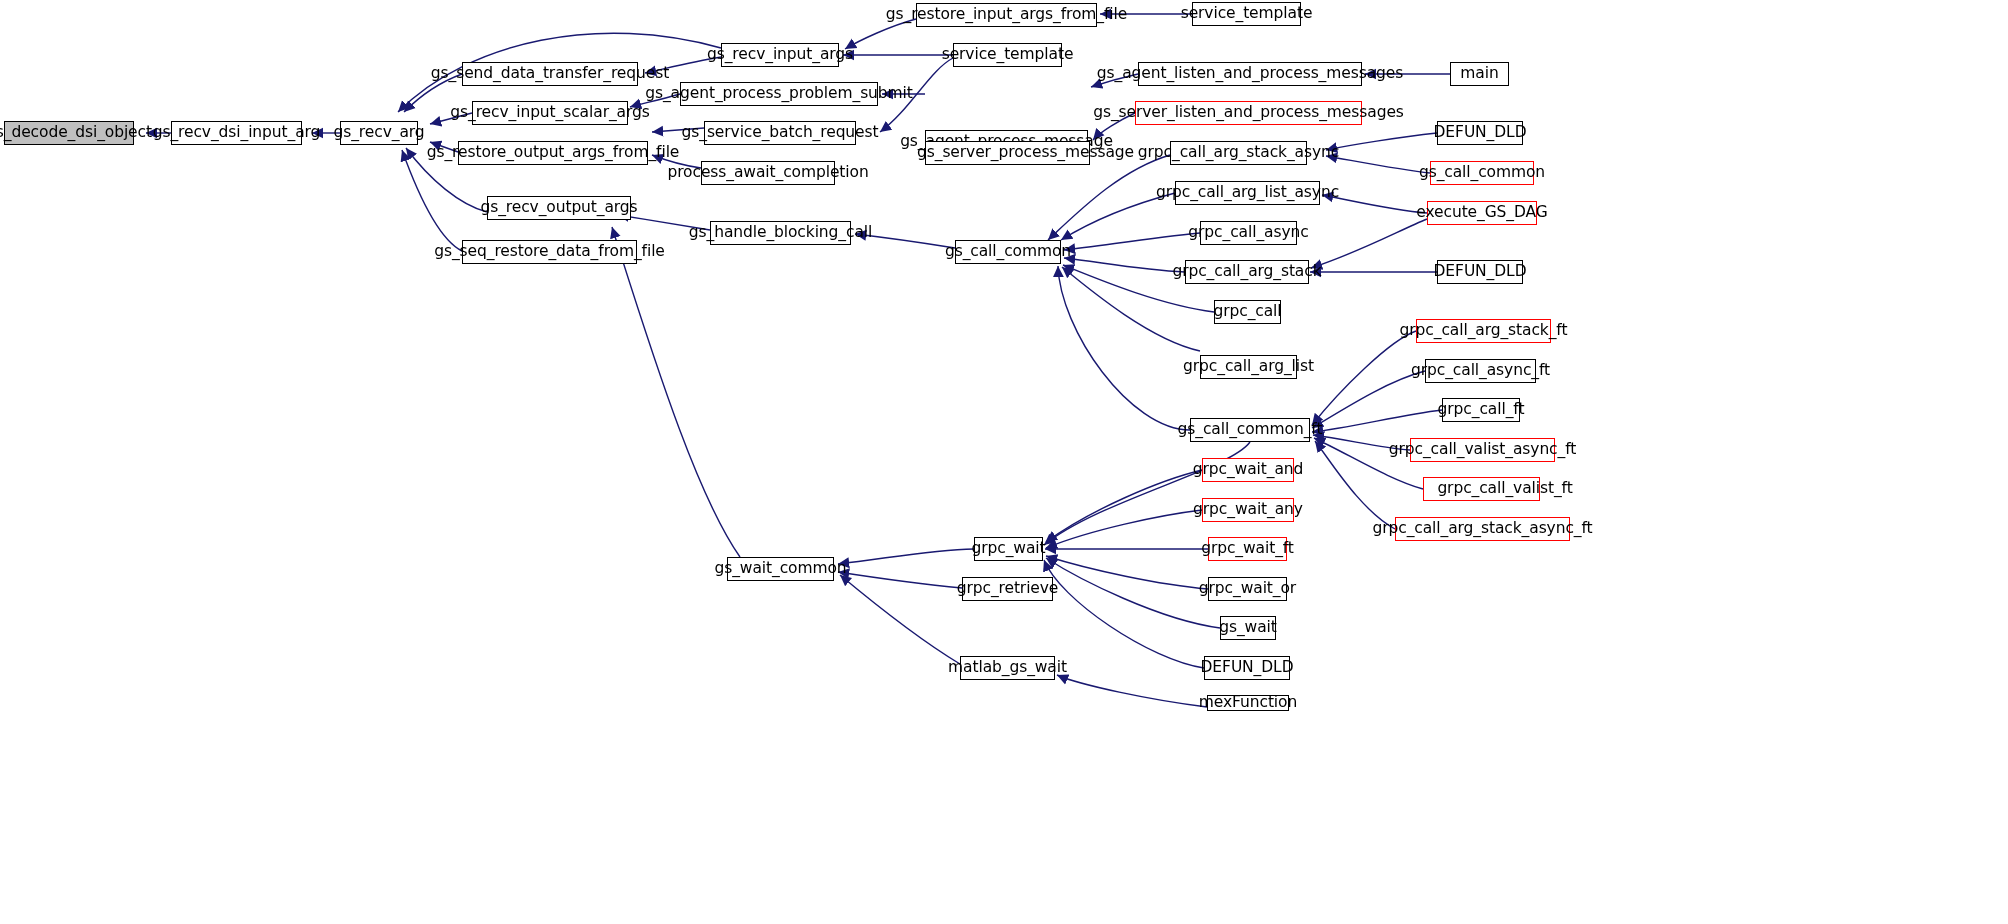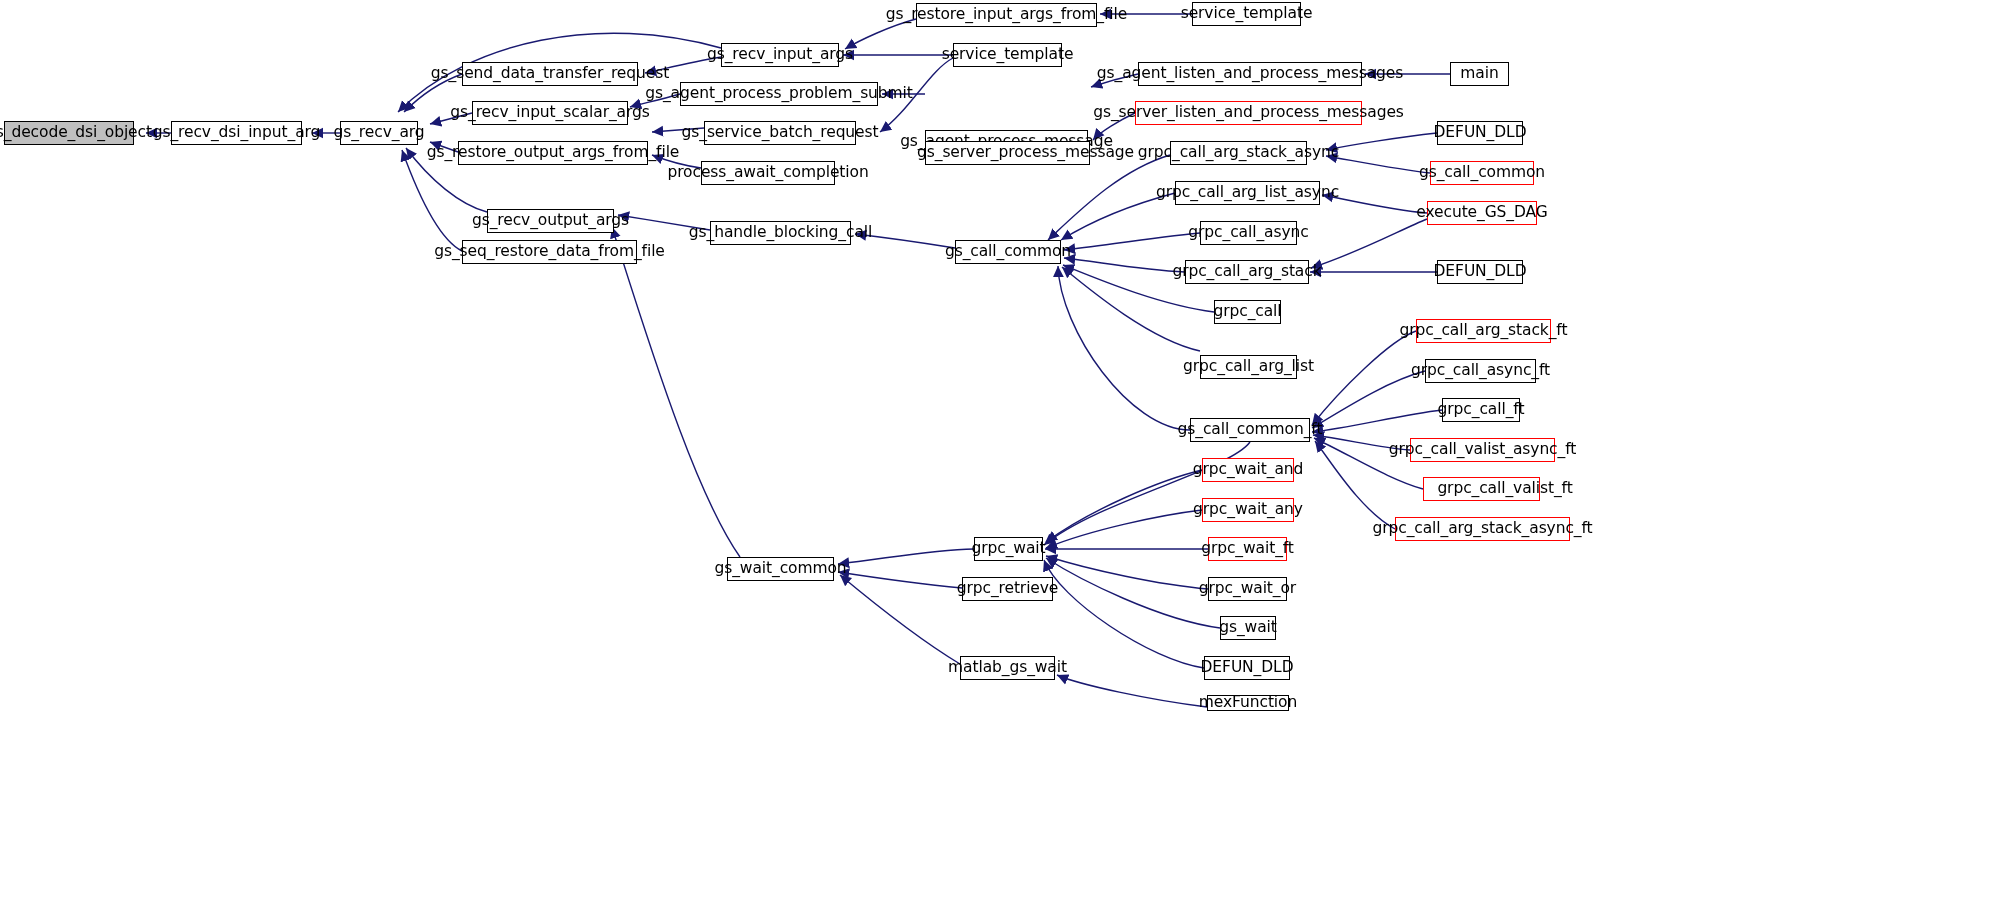--- a/index.html
+++ b/index.html
@@ -125,21 +125,21 @@
       </div>
       <div class="node" style="left: 462px; top: 62px; width: 176px; height: 24px;">
         <span class="lbl">gs_send_data_transfer_request</span>
       </div>
       <div class="node" style="left: 472px; top: 101px; width: 156px; height: 24px;">
         <span class="lbl">gs_recv_input_scalar_args</span>
       </div>
       <div class="node" style="left: 458px; top: 141px; width: 190px; height: 24px;">
         <span class="lbl">gs_restore_output_args_from_file</span>
       </div>
-      <div class="node" style="left: 487px; top: 209px; width: 127px; height: 24px; text-align: center;">
+      <div class="node" style="left: 487px; top: 196px; width: 144px; height: 24px; text-align: center;">
         <span class="lbl">gs_recv_output_args</span>
       </div>
       <div class="node" style="left: 462px; top: 240px; width: 175px; height: 24px;">
         <span class="lbl">gs_seq_restore_data_from_file</span>
       </div>
       <div class="node" style="left: 721px; top: 43px; width: 118px; height: 24px;">
         <span class="lbl">gs_recv_input_args</span>
       </div>
       <div class="node" style="left: 680px; top: 82px; width: 198px; height: 24px;">
         <span class="lbl">gs_agent_process_problem_submit</span>

